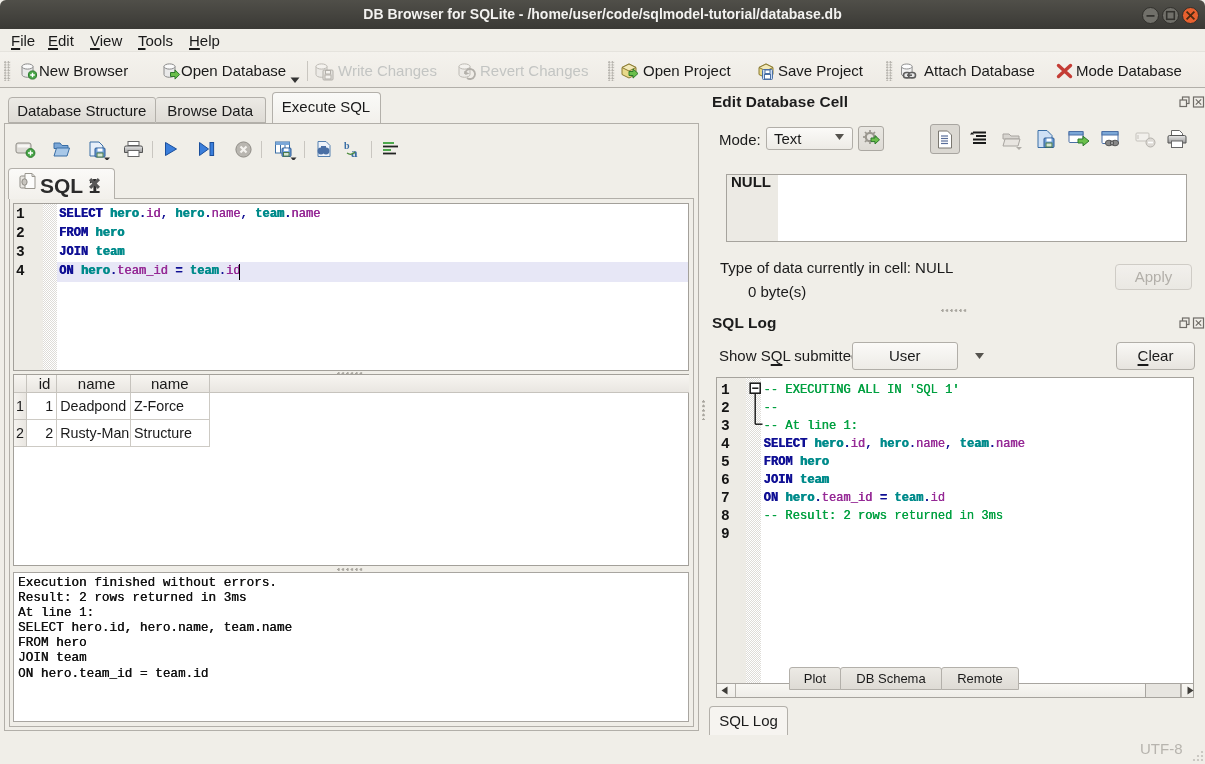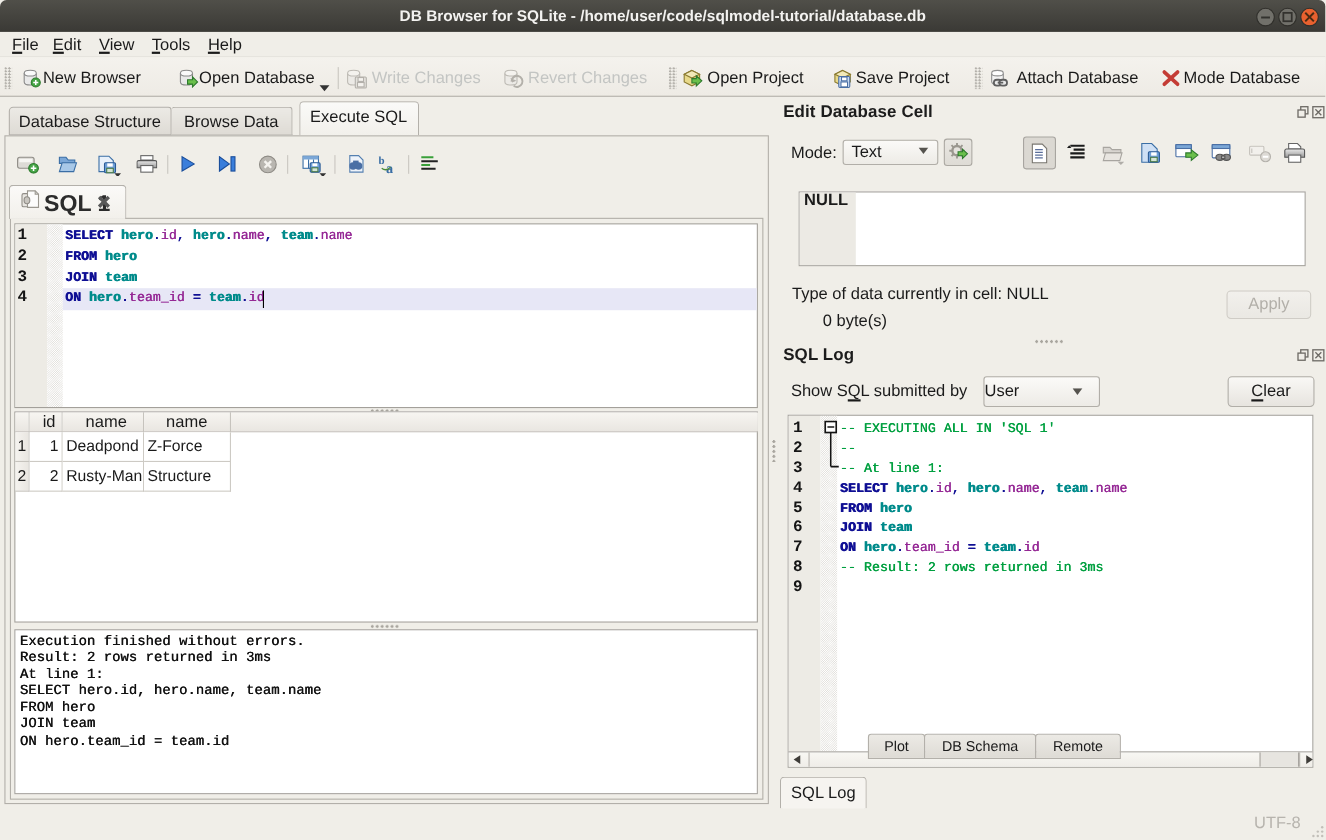--- a/index.html
+++ b/index.html
@@ -403,21 +403,21 @@
 <div class="abs hdots" style="left:941px;top:309px;"></div>
 
 <span class="abs docktitle" style="left:712px;top:314px;">SQL Log</span>
 <svg class="abs" style="left:1179px;top:317px;" width="26" height="13">
  <rect x="3.5" y="1" width="6.5" height="6.5" fill="none" stroke="#6e6b66" stroke-width="1.2"></rect>
  <rect x="1" y="4" width="6.5" height="6.5" fill="#f0eee8" stroke="#6e6b66" stroke-width="1.2"></rect>
  <rect x="14.5" y="1" width="10" height="10" fill="none" stroke="#6e6b66" stroke-width="1.2"></rect>
  <path d="M16.8 3.3 l5.4 5.4 M22.2 3.3 l-5.4 5.4" stroke="#6e6b66" stroke-width="1.2"></path>
 </svg>
 <span class="abs" style="left:719px;top:347px;">Show S<u style="text-decoration-thickness:1.5px;text-underline-offset:2.5px;">Q</u>L submitted by</span>
-<div class="abs combo" style="left:894px;top:342px;width:105.5px;height:28px;line-height:26px;padding-left:0;">User</div>
+<div class="abs combo" style="left:852px;top:342px;width:105.5px;height:28px;line-height:26px;padding-left:0;text-align:center;">User</div>
 <svg class="abs" style="left:975px;top:353px;" width="10" height="8">
     <path d="M0 0 h9 l-4.5 6 z" fill="#55534e"></path>
   </svg>
 <div class="abs btn" style="left:1116px;top:342px;width:79px;height:28px;line-height:26px;"><u style="text-decoration-thickness:1.5px;text-underline-offset:2.5px;">C</u>lear</div>
 
 <div class="abs" id="logbox"></div>
 <div class="abs" id="loggutter"></div>
 <div class="abs" id="logfold"></div>
 <div class="abs lognum mono" style="top:380.7px;">1</div>
 <div class="abs lognum mono" style="top:398.75px;">2</div>

